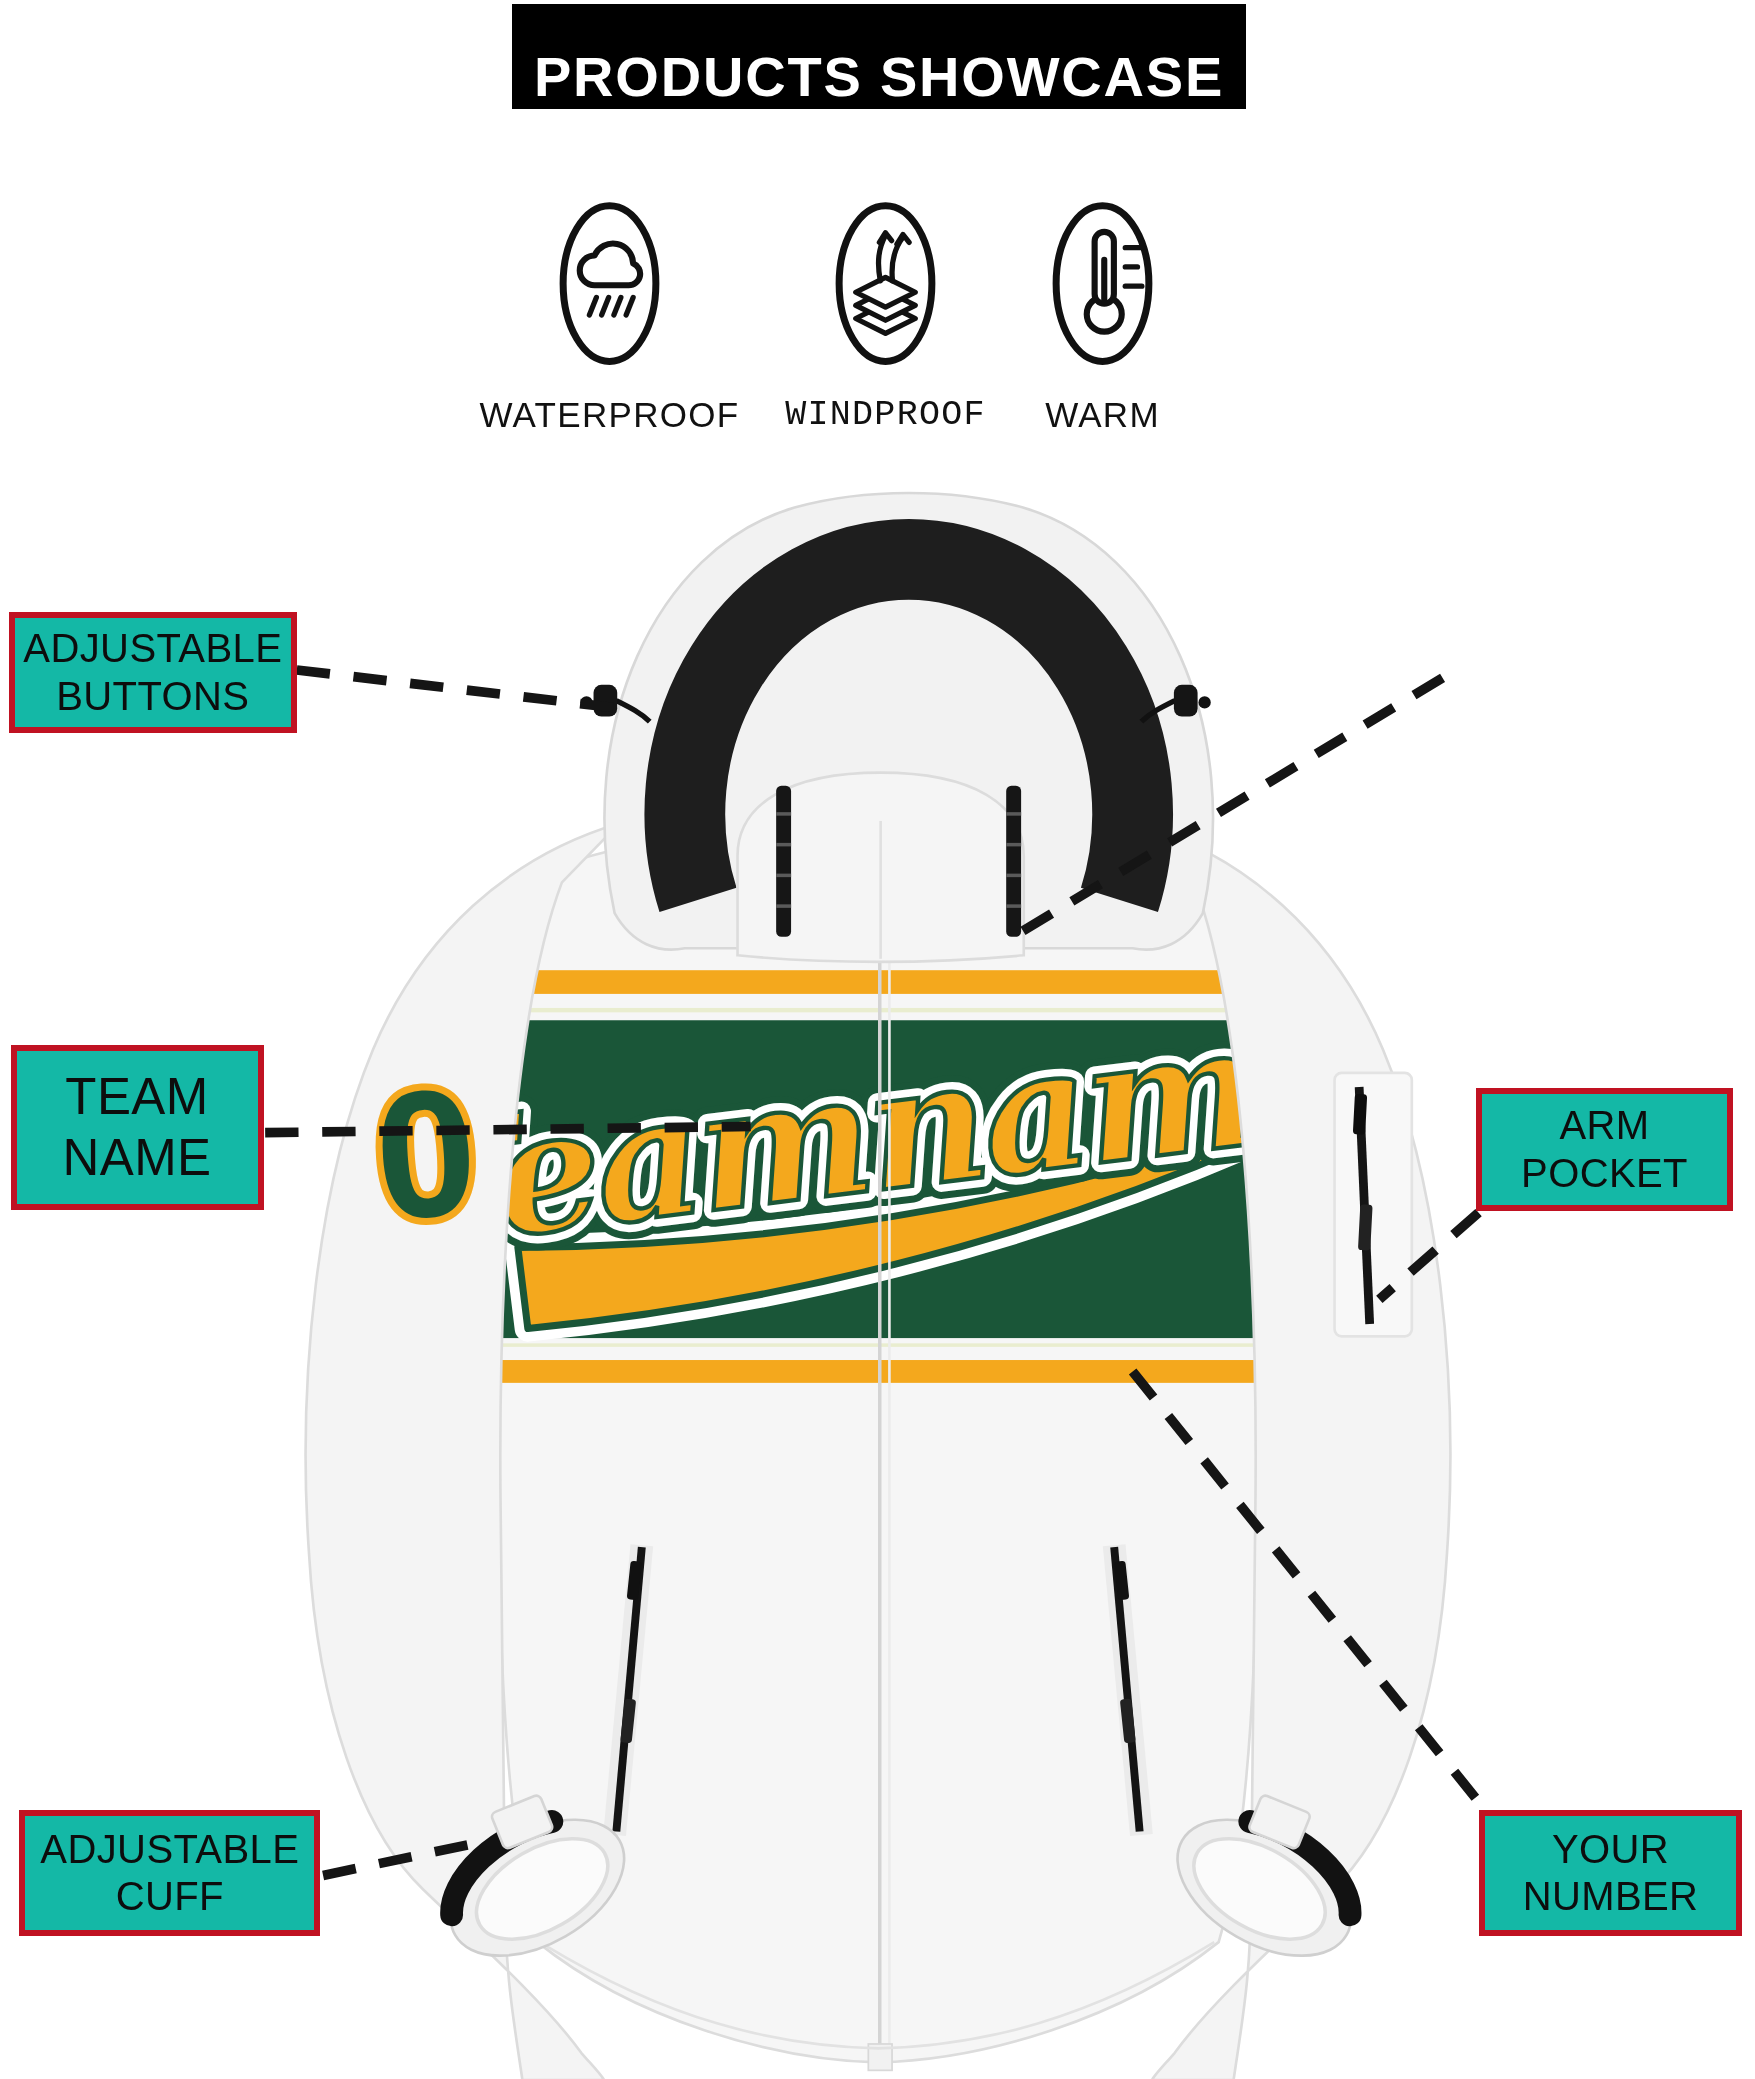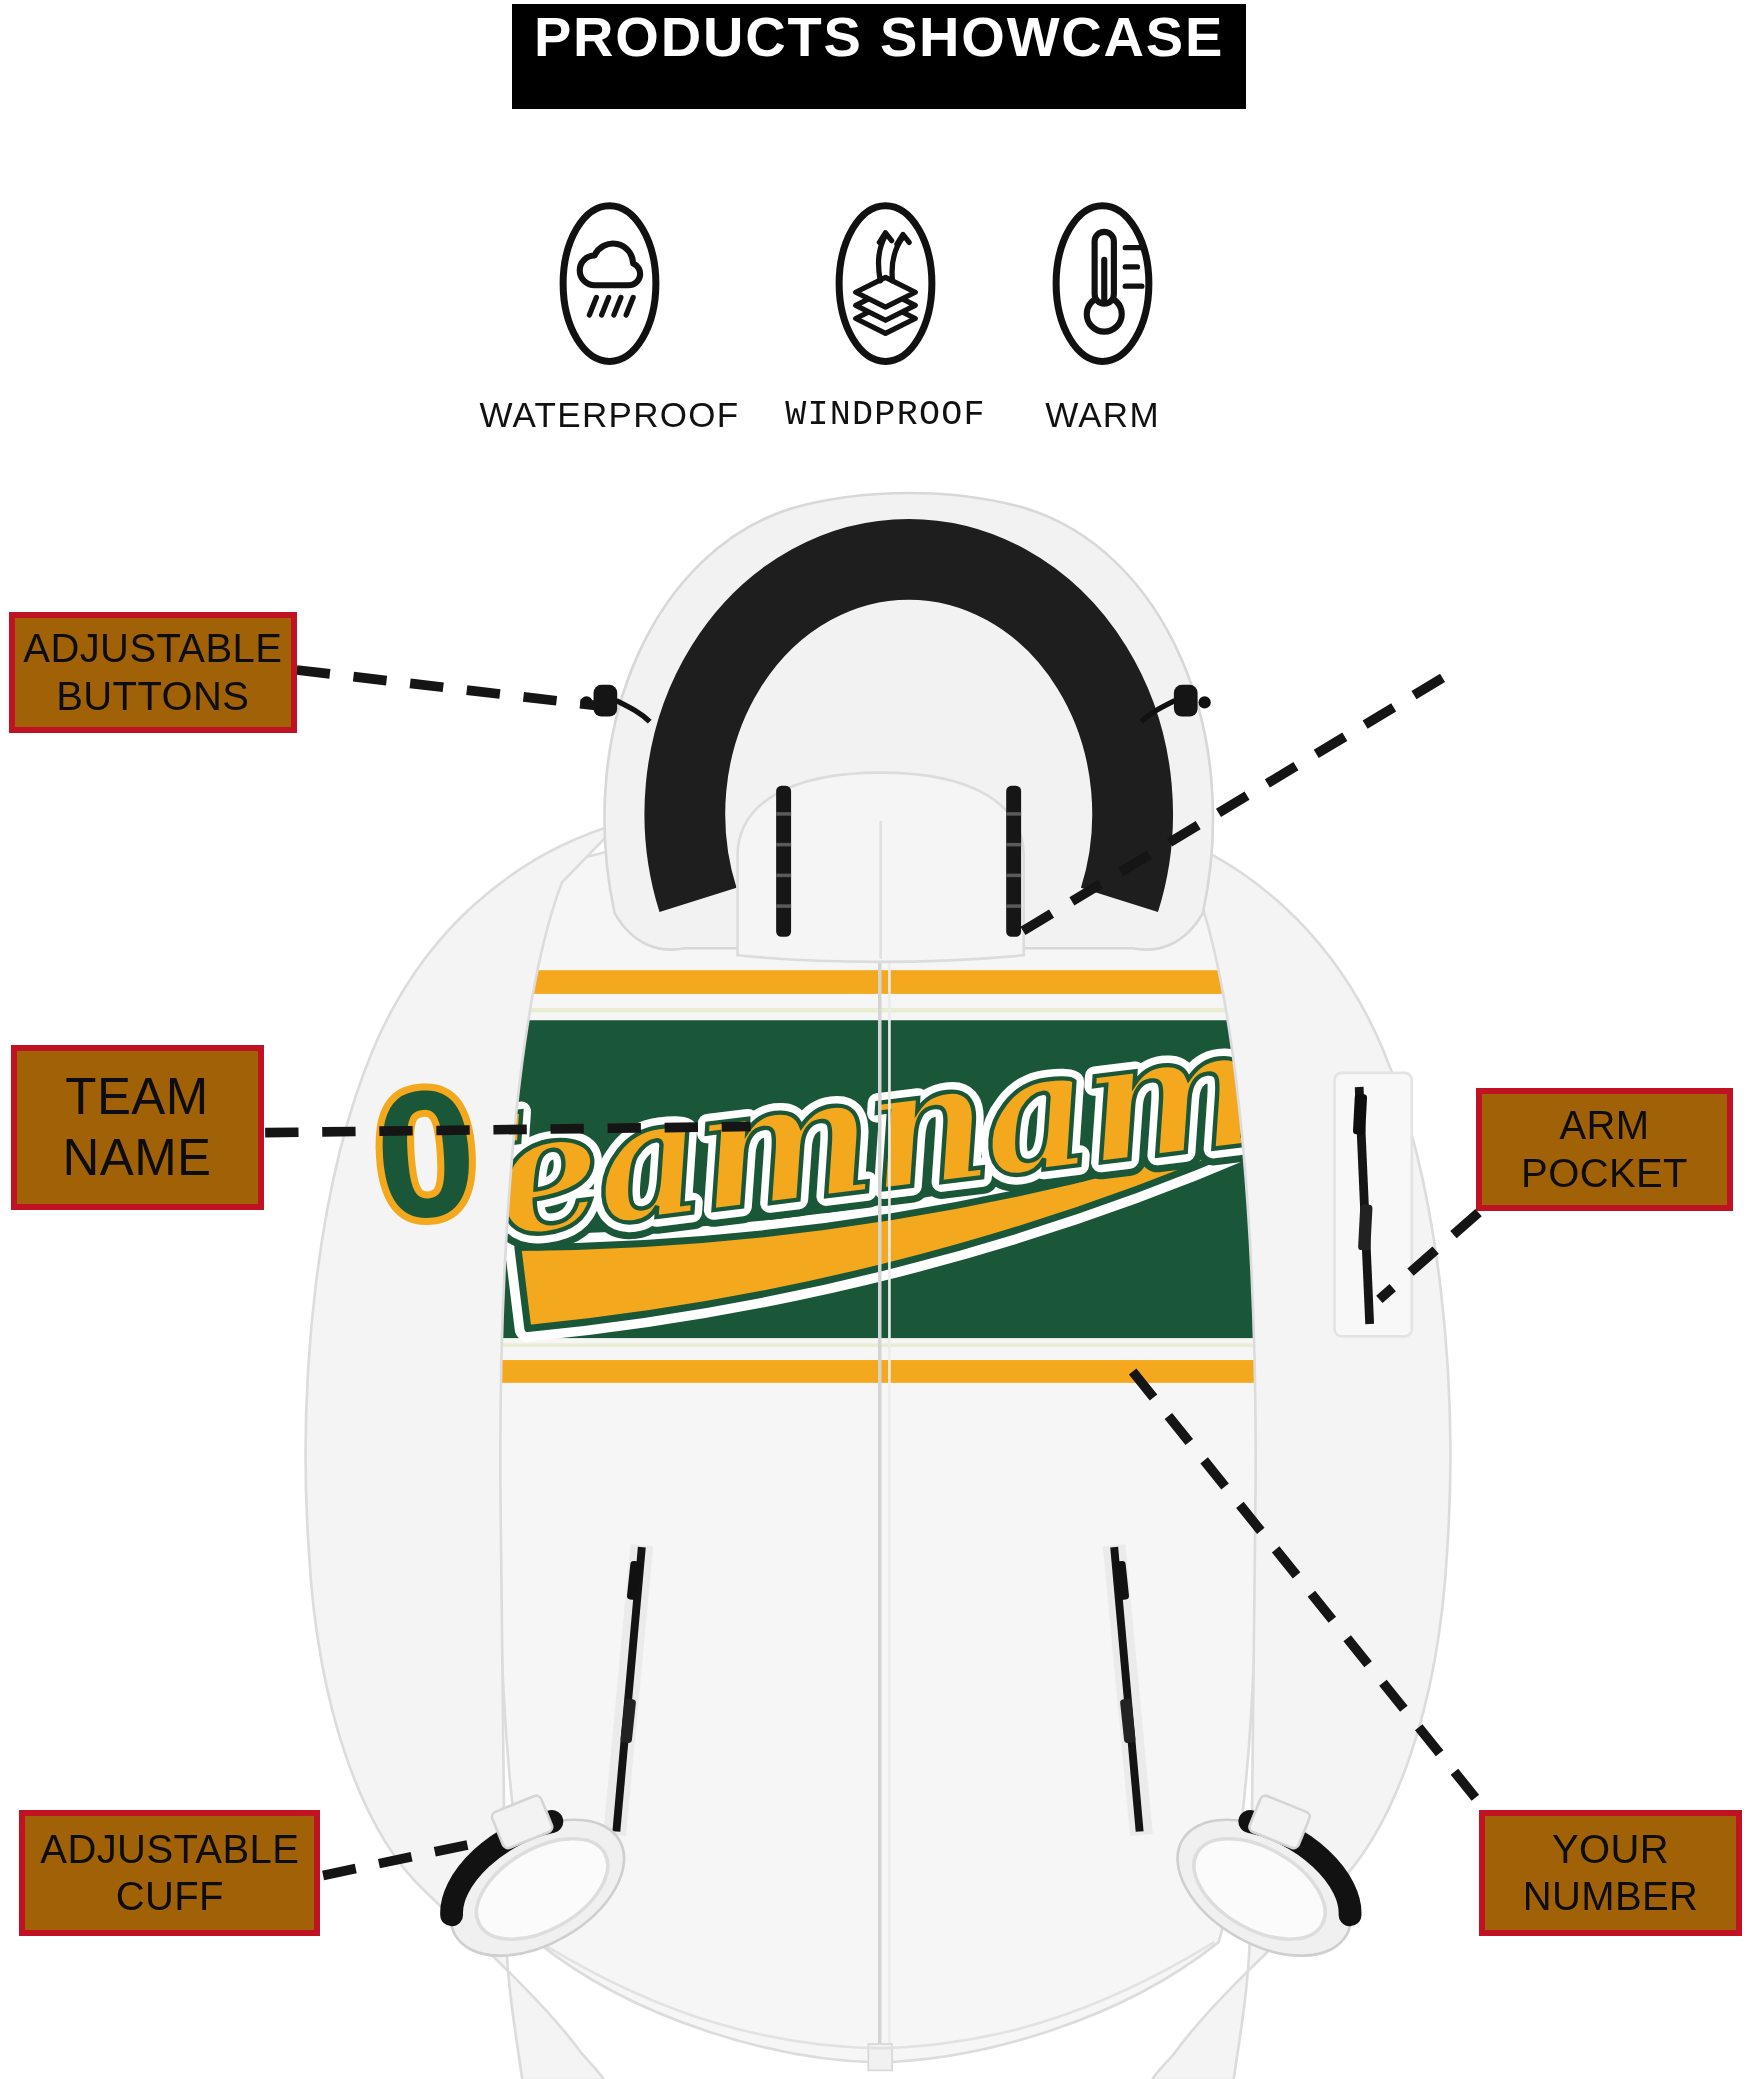--- a/index.html
+++ b/index.html
@@ -1,28 +1,28 @@
 <!DOCTYPE html>
 <html style="font-size:14px"><head>
 <meta charset="utf-8">
 <style>
   html,body{margin:0;padding:0;background:#ffffff;}
   #canvas{position:relative;width:1756px;height:2080px;background:#ffffff;overflow:hidden;
           font-family:"Liberation Sans",sans-serif;}
   
   .banner{position:absolute;left:512px;top:4.4px;width:734px;height:105px;
-          display:flex;align-items:flex-start;justify-content:center;
+          display:flex;align-items:flex-end;justify-content:center;
           font-weight:bold;font-size:56px;letter-spacing:1.8px;}
   
   .feature{position:absolute;top:200px;width:281px;display:flex;flex-direction:column;
            align-items:center;gap:28px;}
   .feature .label{font-size:35px;letter-spacing:1.3px;color:#111;font-weight:500;}
   .feature svg{display:block;}
   
-  .callout{position:absolute;background:#a16207;border:6.1px solid #c01222;box-sizing:border-box;
+  .callout{position:absolute;background:#14b8a6;border:6.1px solid #c01222;box-sizing:border-box;
            display:flex;flex-direction:column;align-items:center;justify-content:center;
            text-align:center;color:#0d0d0d;font-size:40px;line-height:1.18;letter-spacing:0.4px;}
   .callout.large{font-size:51px;}
   .jacket-svg{position:absolute;left:0;top:0;}
 </style>
 </head>
 <body>
 
 <div id="canvas">
 

